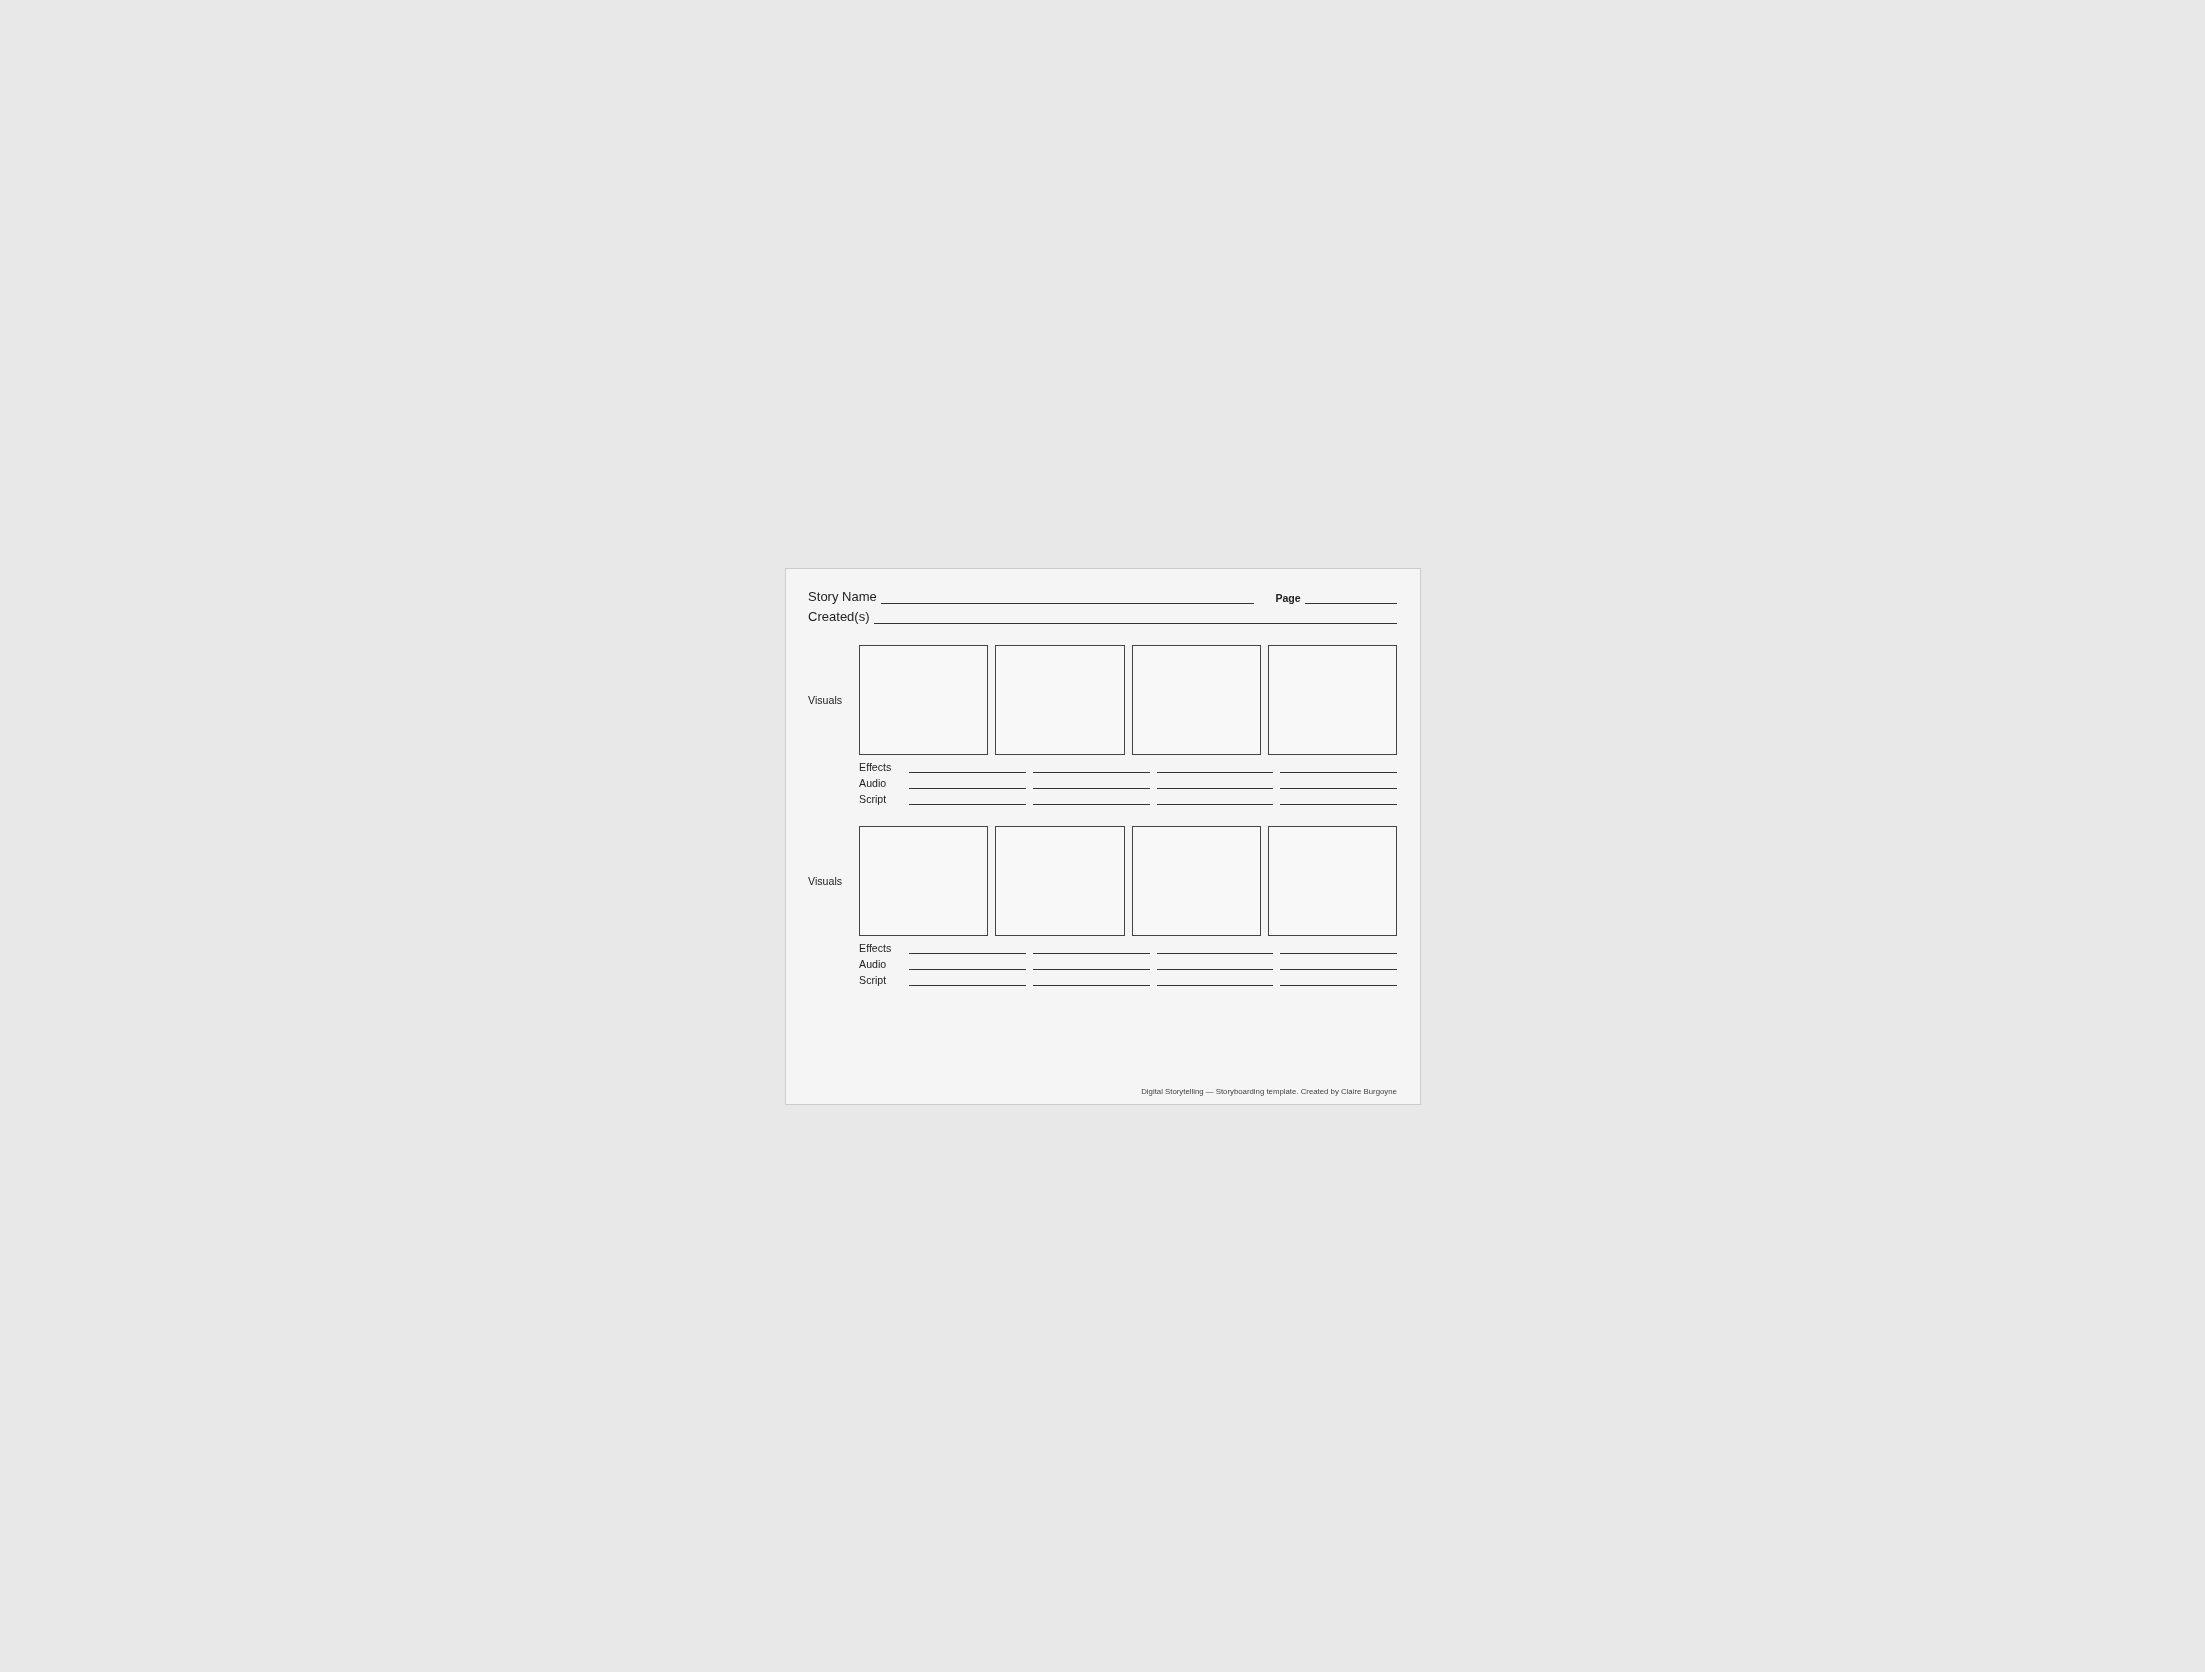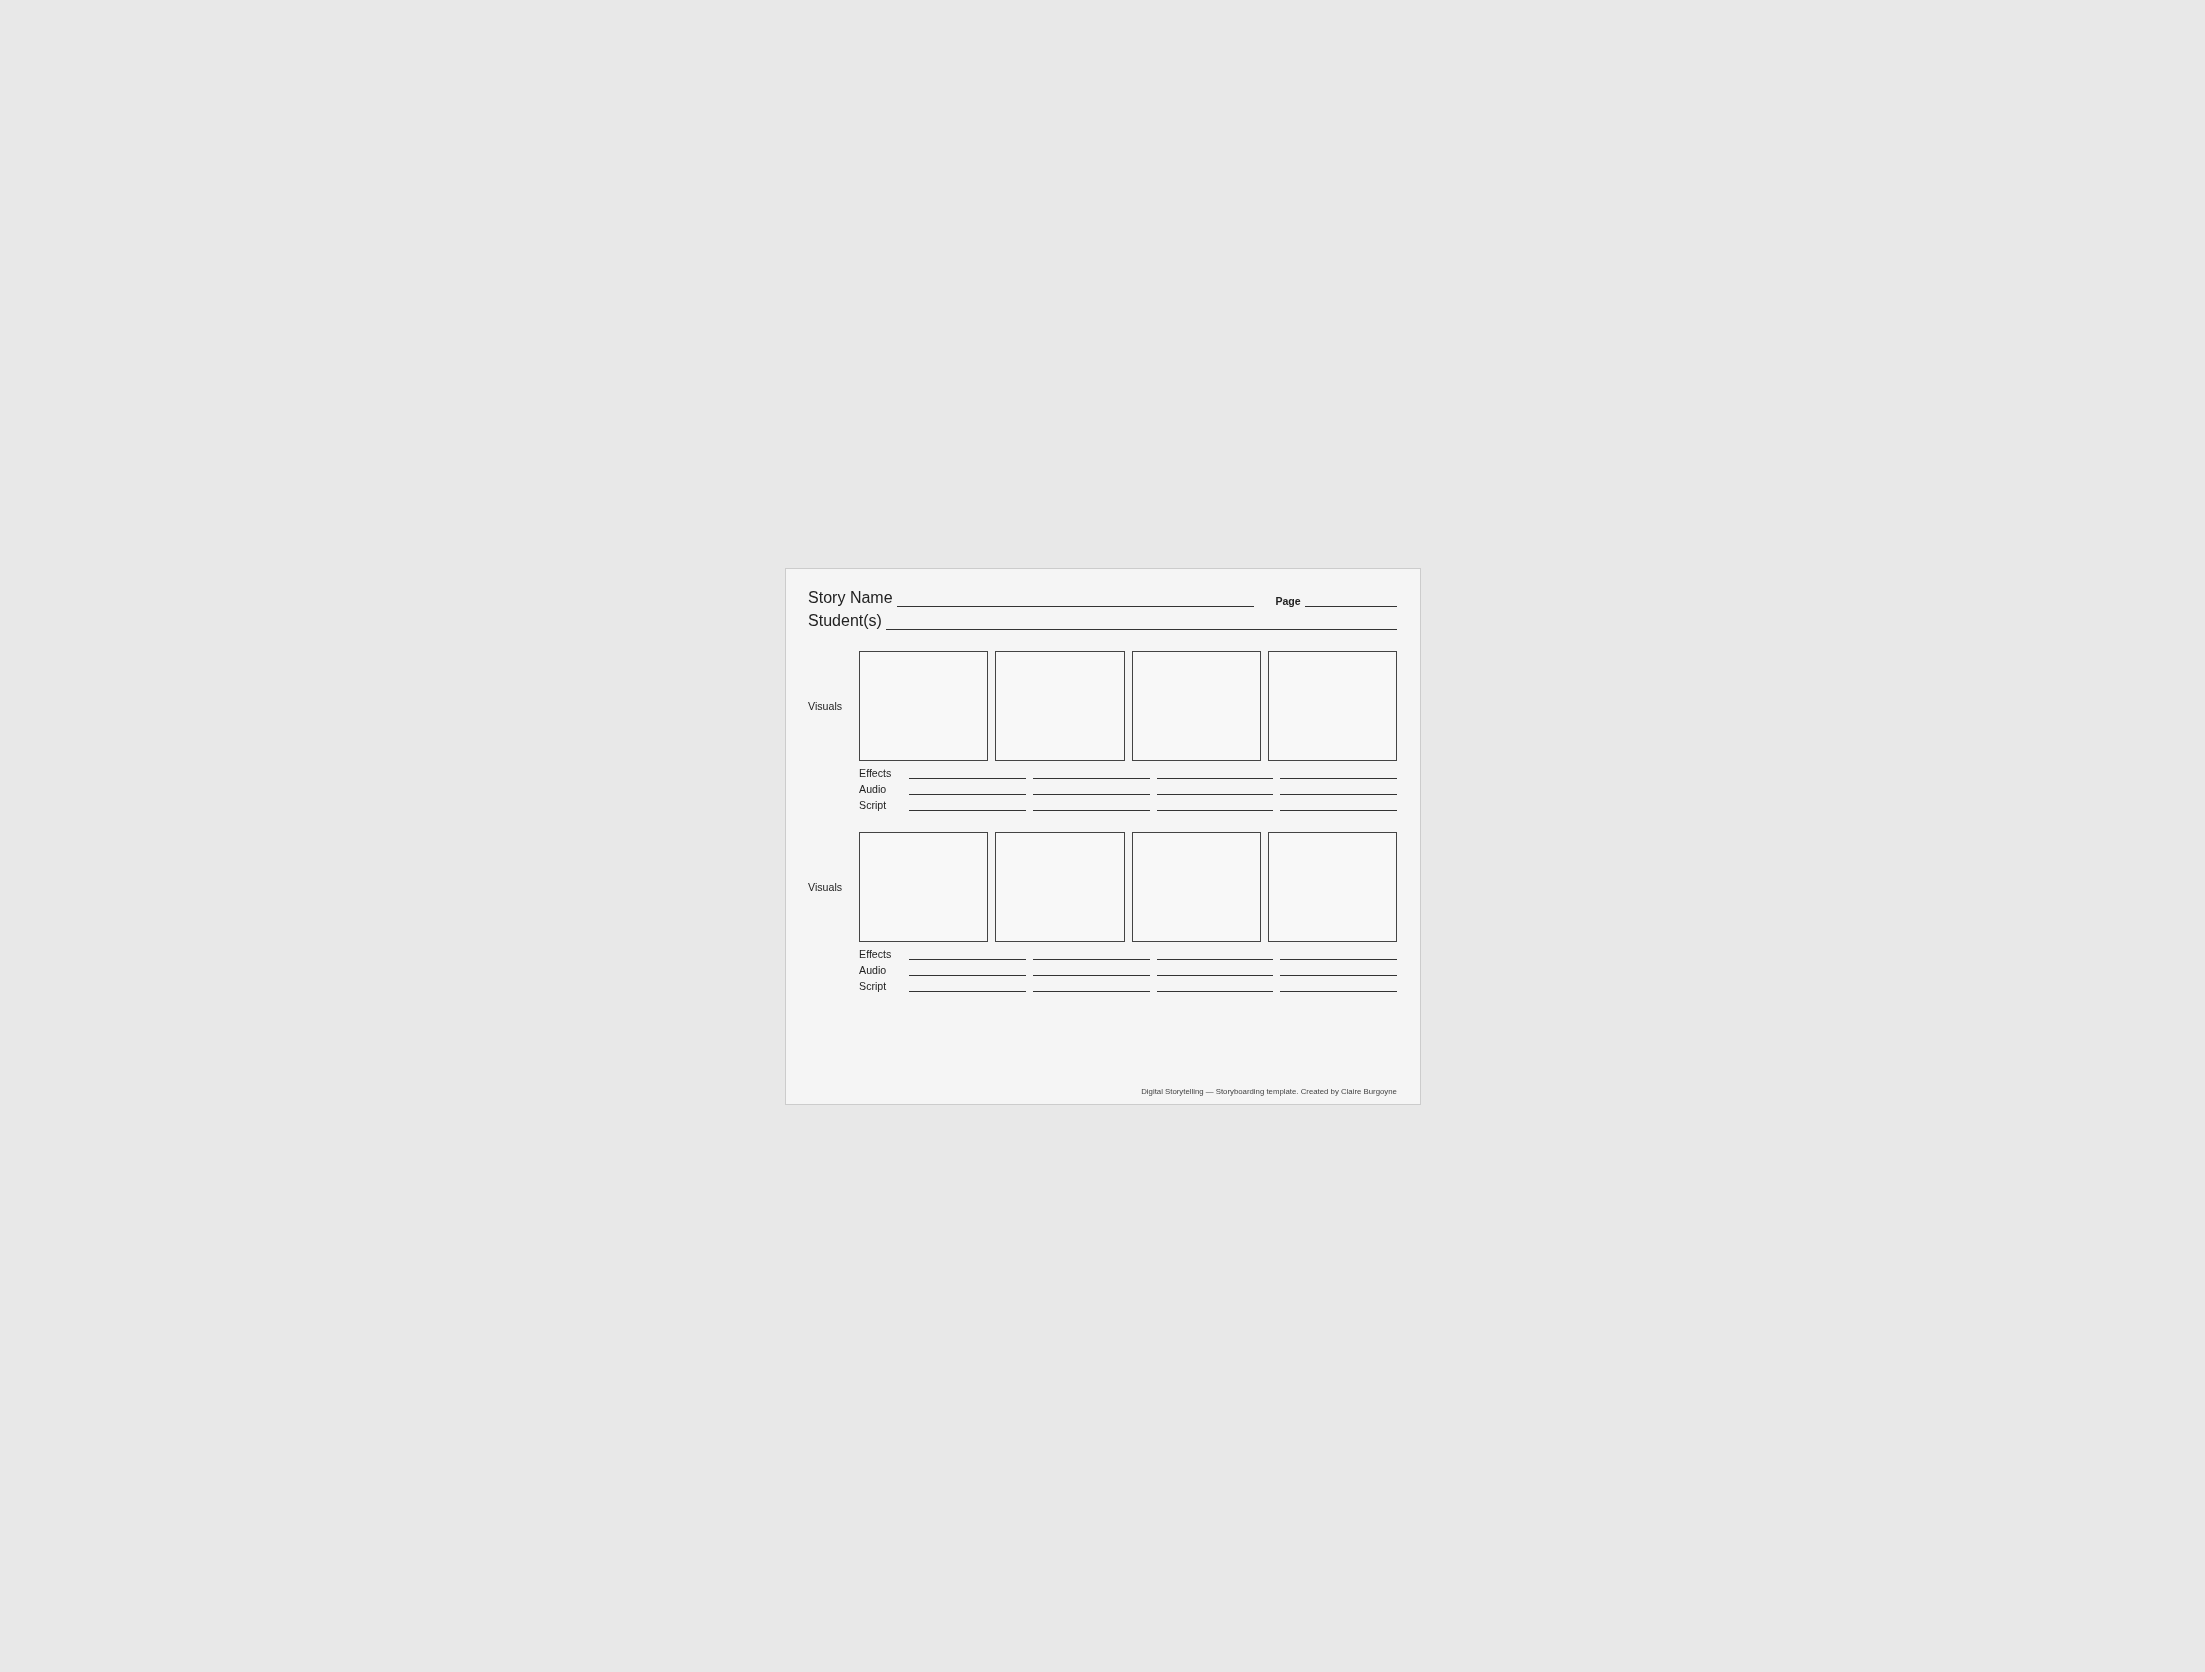--- a/index.html
+++ b/index.html
@@ -33,21 +33,21 @@
     .header-row {
       display: flex;
       align-items: flex-end;
       margin-bottom: 5.7px;
       font-size: 10.6px;
       color: #222;
     }
 
     .header-label {
       white-space: nowrap;
-      font-size: 16px;
+      font-size: 13px;
     }
 
     .header-line {
       border: none;
       border-bottom: 0.7px solid #333;
       flex: 1;
       margin-left: 4.2px;
       height: 10px;
     }
 
@@ -152,21 +152,21 @@
   <div class="header-section">
     <div class="header-row">
       <span class="header-label">Story Name</span>
       <div class="header-line"></div>
       <div class="header-page-group">
         <span class="header-page-label">Page</span>
         <div class="header-page-line"></div>
       </div>
     </div>
     <div class="header-row">
-      <span class="header-label">Student(s)</span>
+      <span class="header-label">Created(s)</span>
       <div class="header-line"></div>
     </div>
   </div>
 
   <div class="storyboard-section">
 
     <div class="visuals-row">
       <span class="row-label">Visuals</span>
       <div class="frames-container">
         <div class="frame-box"></div>

